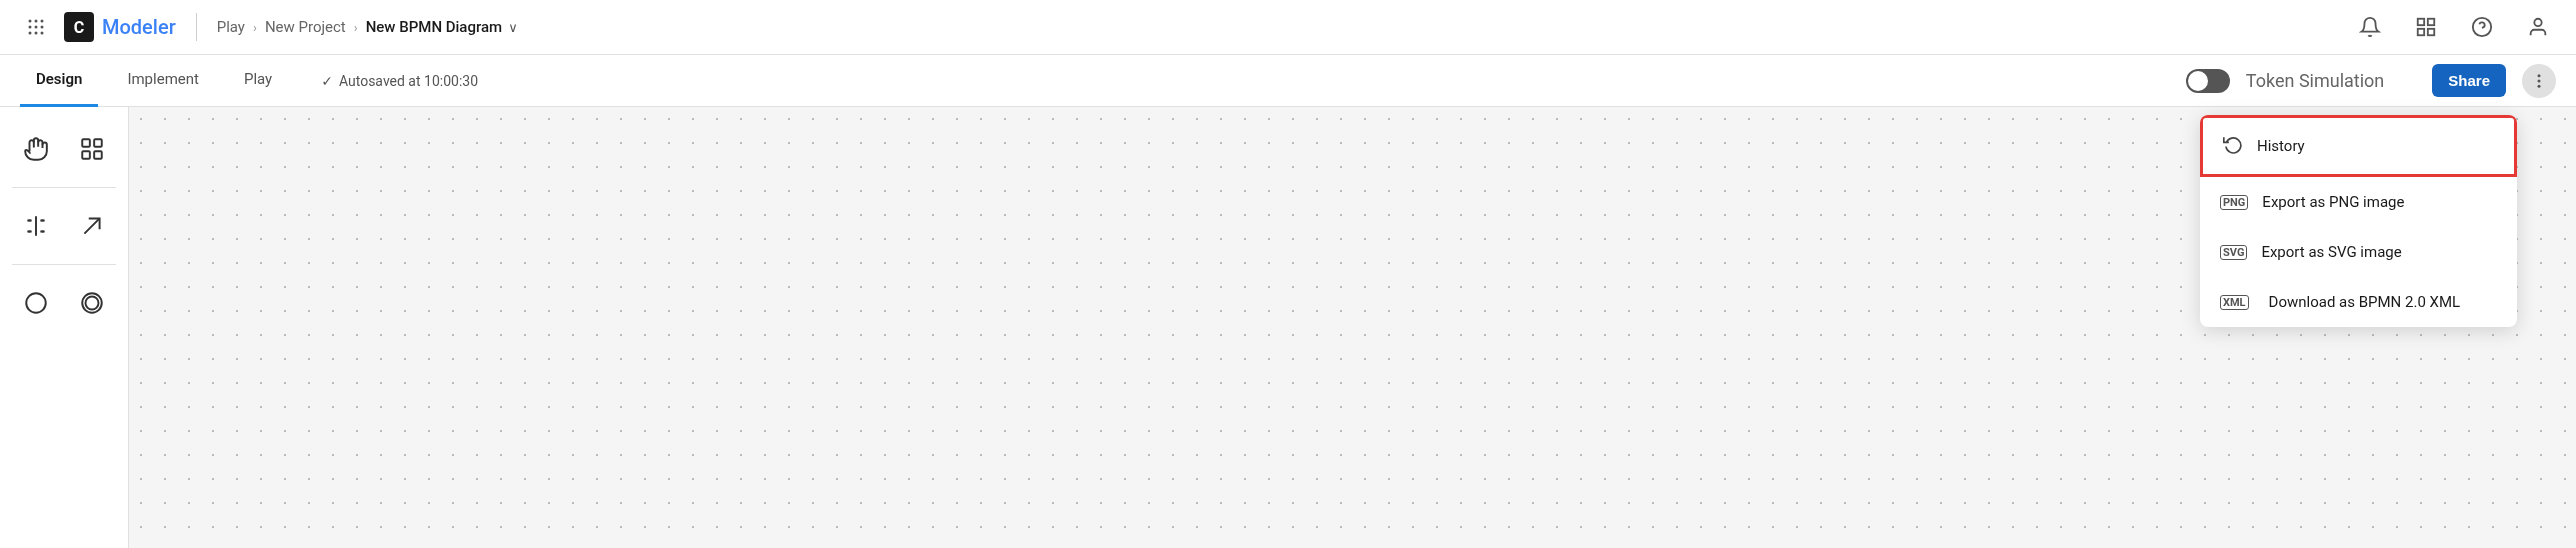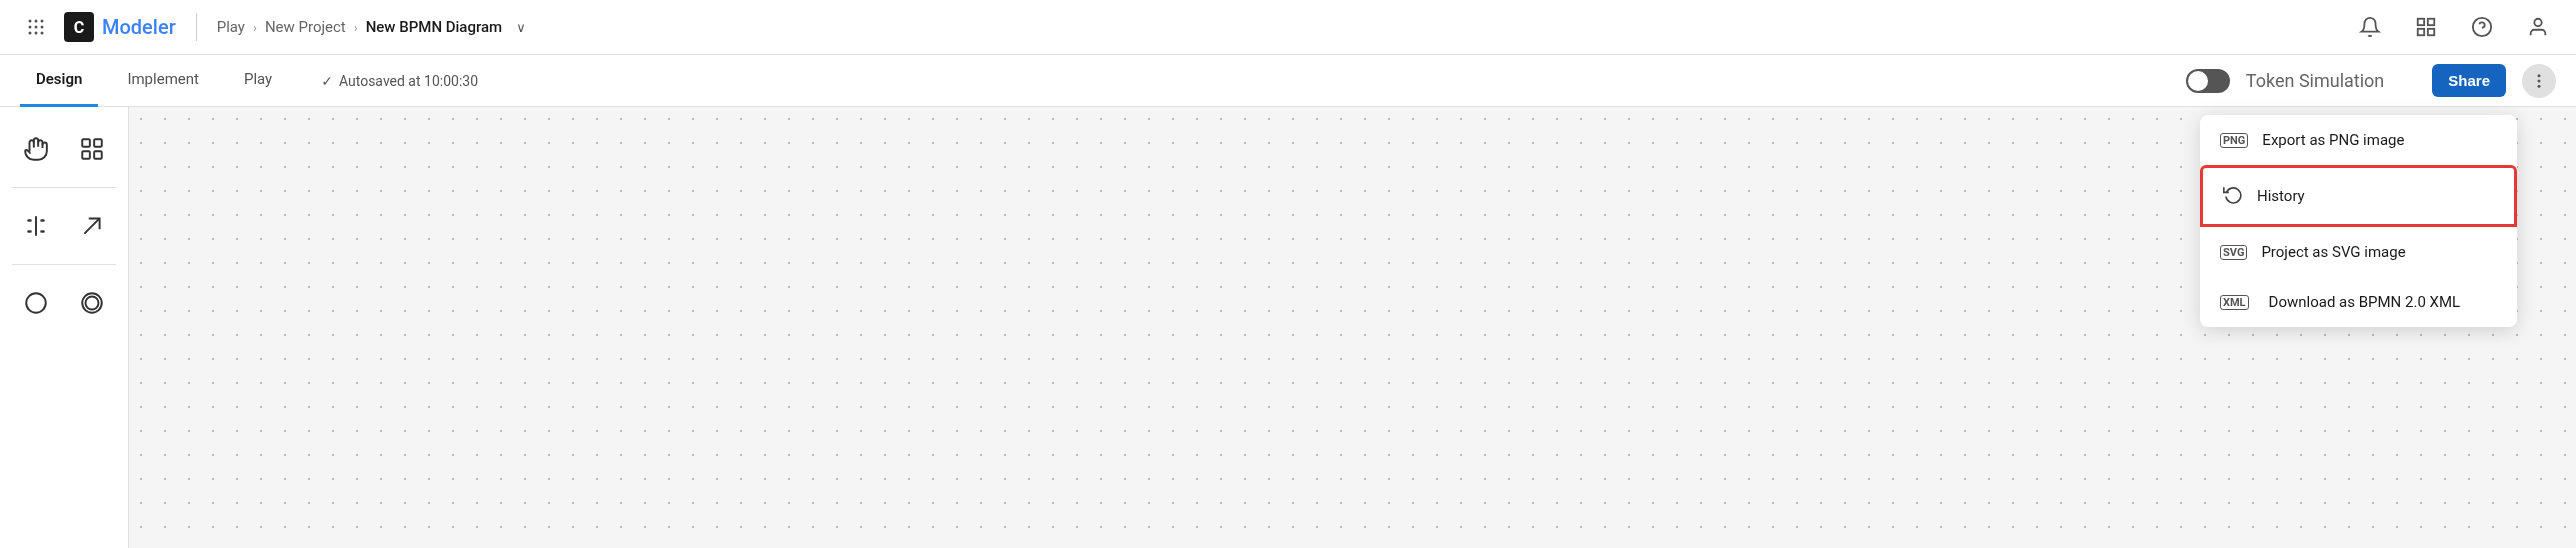--- a/index.html
+++ b/index.html
@@ -11,21 +11,21 @@
       background: #fff; border-bottom: 1px solid #e0e0e0;
       padding: 0 20px; gap: 12px;
     }
     .app-grid-icon { display: flex; align-items: center; justify-content: center; width: 32px; height: 32px; cursor: pointer; }
     .app-logo { display: flex; align-items: center; gap: 8px; }
     .logo-box { width: 30px; height: 30px; background: #1a1a1a; border-radius: 4px; display: flex; align-items: center; justify-content: center; color: #fff; font-weight: 700; font-size: 16px; }
     .logo-label { font-size: 20px; font-weight: 500; color: #3b82f6; }
     .nav-divider { width: 1px; height: 28px; background: #d0d0d0; margin: 0 8px; }
     .breadcrumb { display: flex; align-items: center; gap: 8px; font-size: 15px; color: #666; }
     .breadcrumb-sep { color: #999; font-size: 13px; }
-    .breadcrumb-current { display: flex; align-items: center; gap: 14px; font-weight: 500; color: #1a1a1a; font-size: 15px; }
+    .breadcrumb-current { display: flex; align-items: center; gap: 6px; font-weight: 500; color: #1a1a1a; font-size: 15px; }
     .chevron-down { font-size: 13px; color: #555; }
     .nav-right { margin-left: auto; display: flex; align-items: center; gap: 20px; }
     .nav-icon-btn { width: 36px; height: 36px; display: flex; align-items: center; justify-content: center; cursor: pointer; color: #555; font-size: 20px; border-radius: 50%; }
 
     
     .toolbar-bar {
       display: flex; align-items: center; height: 52px;
       background: #fff; border-bottom: 1px solid #e0e0e0;
       padding: 0 20px; gap: 13px;
     }
@@ -237,38 +237,38 @@
           <circle cx="12" cy="12" r="6"></circle>
         </svg>
       </div>
     </div>
   </div>
 
   <div class="dot-grid">
 
     <div class="dropdown-menu">
 
-      <div class="dropdown-item" style="border: none;">
-        <span class="dropdown-item-icon badge-icon">PNG</span>
-        <span>Export as PNG image</span>
-      </div>
-
       <div class="dropdown-item" style="border: 3px solid #e53935; border-radius: 6px 6px 0 0;">
         <span class="dropdown-item-icon">
           <svg width="20" height="20" viewBox="0 0 24 24" fill="none" stroke="#444" stroke-width="2">
             <polyline points="1 4 1 10 7 10"></polyline>
             <path d="M3.51 15a9 9 0 1 0 .49-4.5"></path>
           </svg>
         </span>
         <span>History</span>
       </div>
 
       <div class="dropdown-item" style="border: none;">
+        <span class="dropdown-item-icon badge-icon">PNG</span>
+        <span>Export as PNG image</span>
+      </div>
+
+      <div class="dropdown-item" style="border: none;">
         <span class="dropdown-item-icon badge-icon">SVG</span>
-        <span>Project as SVG image</span>
+        <span>Export as SVG image</span>
       </div>
 
       <div class="dropdown-item" style="border: none; gap: 20px;">
         <span class="dropdown-item-icon badge-icon">XML</span>
         <span>Download as BPMN 2.0 XML</span>
       </div>
 
     </div>
 
   </div>

